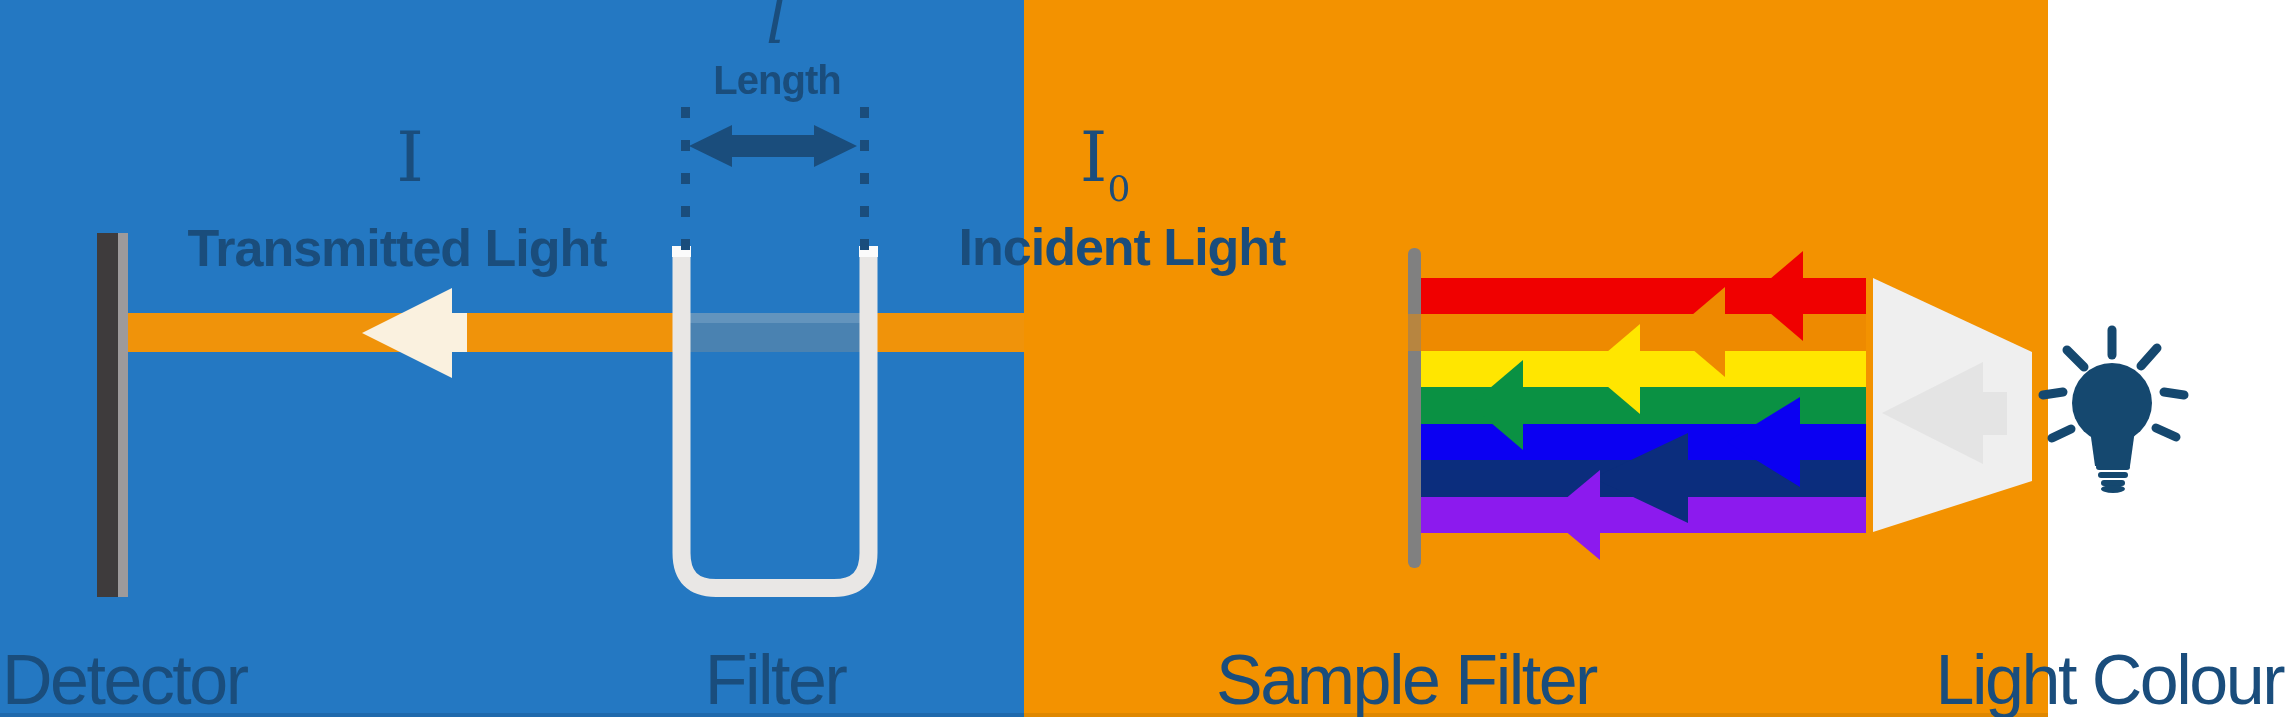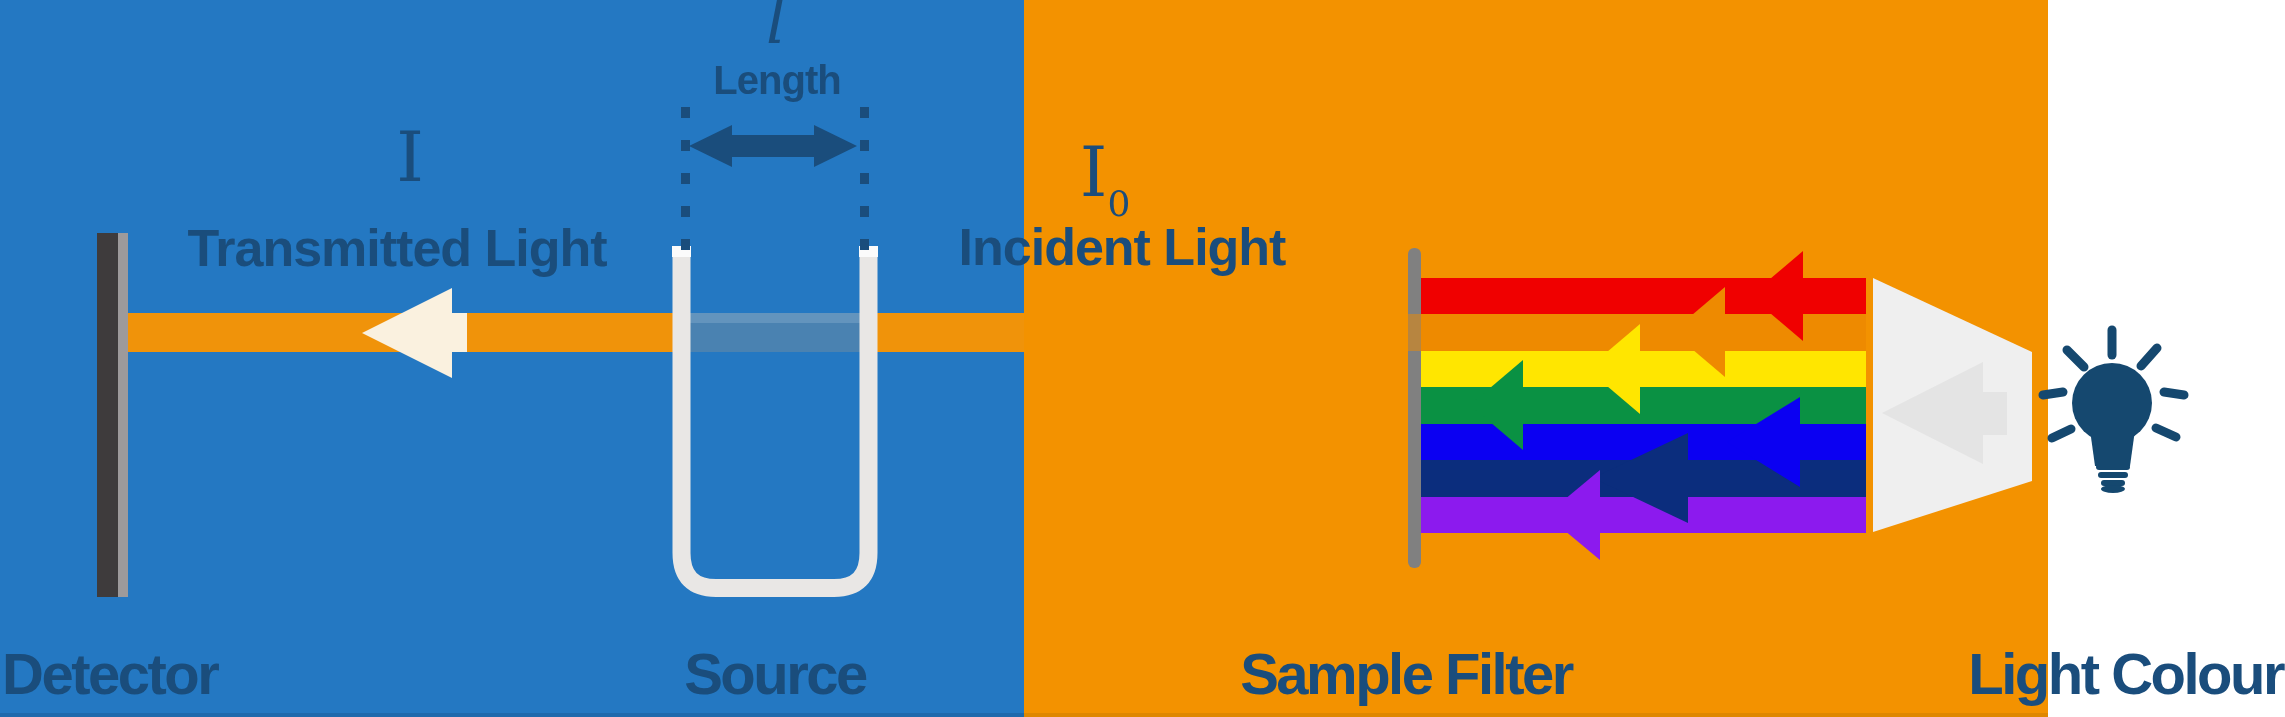--- a/index.html
+++ b/index.html
@@ -9,27 +9,27 @@
   #panel-blue{left:0;width:1024px;}
   #panel-orange{left:1024px;width:1024px;}
   #panel-white{left:2048px;width:237px;}
   .edge{position:absolute;top:713px;height:4px;opacity:.85;}
   #edge-blue{left:0;width:1024px;}
   #edge-orange{left:1024px;width:1024px;}
   #shapes{position:absolute;left:0;top:0;}
   .txt{position:absolute;line-height:1;color:#1A4D7C;white-space:nowrap;}
   .center{transform:translateX(-50%);}
   .serif{font-family:"DejaVu Serif",serif;font-weight:normal;}
-  .big-label{font-size:58px;font-weight:bold;letter-spacing:-2.5px;}
+  .big-label{font-size:70px;font-weight:normal;letter-spacing:-2.5px;}
   .mid-label{font-size:52px;font-weight:bold;letter-spacing:-1px;}
   #symbol-l{left:776px;top:-9px;font-size:62px;font-style:italic;}
   #length-label{left:777px;top:60px;font-size:40px;font-weight:bold;letter-spacing:-1px;}
   #transmitted-symbol{left:410px;top:122px;font-size:70px;}
   #transmitted-label{left:397px;top:222px;}
-  #incident-symbol{left:1105px;top:137px;font-size:70px;}
+  #incident-symbol{left:1105px;top:122px;font-size:70px;}
   #incident-symbol .sub{font-size:36px;vertical-align:-20px;}
   #incident-label{left:1122px;top:221px;}
   #detector-label{left:2px;top:645px;}
   #sample-label{left:775px;top:645px;}
   #colour-filter-label{left:1406px;top:645px;}
   #light-source-label{right:2px;top:645px;}
 </style>
 </head>
 <body>
 
@@ -122,17 +122,17 @@
   <div class="txt serif center" id="symbol-l">l</div>
   <div class="txt center" id="length-label">Length</div>
 
   <div class="txt serif center" id="transmitted-symbol">I</div>
   <div class="txt mid-label center" id="transmitted-label">Transmitted Light</div>
 
   <div class="txt serif center" id="incident-symbol"><span>I</span><span class="sub serif">0</span></div>
   <div class="txt mid-label center" id="incident-label">Incident Light</div>
 
   <div class="txt big-label" id="detector-label">Detector</div>
-  <div class="txt big-label center" id="sample-label">Source</div>
+  <div class="txt big-label center" id="sample-label">Filter</div>
   <div class="txt big-label center" id="colour-filter-label">Sample Filter</div>
   <div class="txt big-label" id="light-source-label">Light Colour</div>
 
 </div>
 
 </body></html>

